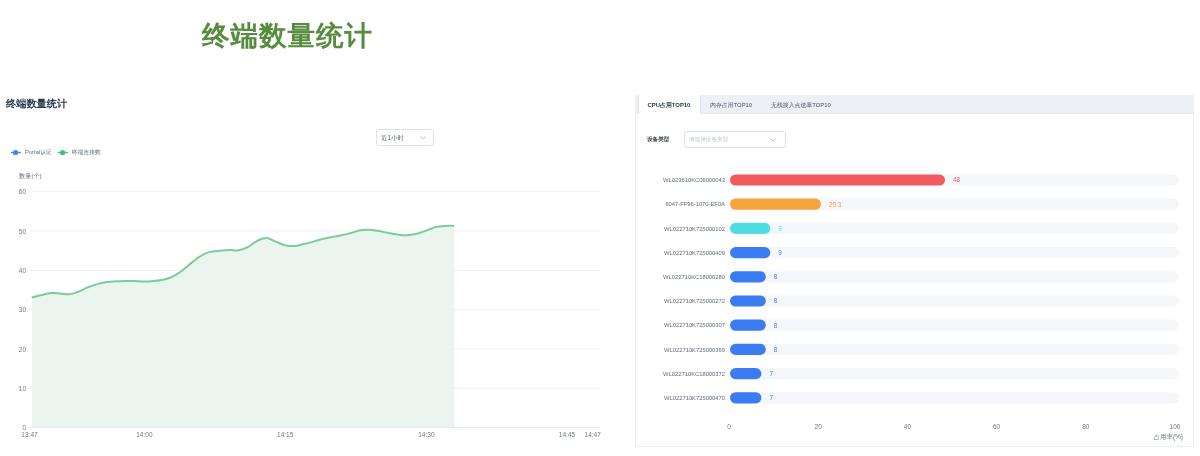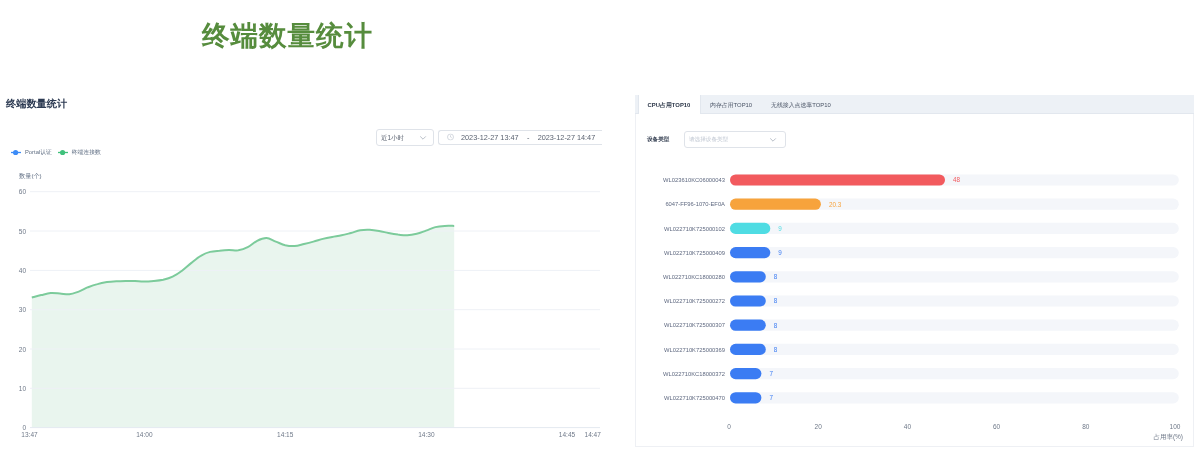--- a/index.html
+++ b/index.html
@@ -21,27 +21,20 @@
 
   <div class="paneltitle" style="left:6px; top:97px;">终端数量统计</div>
 
   <div class="selbox" style="left:376px; top:129px; width:58px; height:17px;">
     <span class="txt">近1小时</span>
     <svg class="chev" style="right:6px;" viewBox="0 0 10 10">
         <path d="M1.5 3 L5 6.5 L8.5 3" fill="none" stroke="#b6bcc6" stroke-width="1.2"></path>
       </svg>
   </div>
 
-  <div class="selbox" style="left:438px; top:129.5px; width:164px; height:15px; border-right:none; border-top-right-radius:0; border-bottom-right-radius:0;">
-    <svg class="abs" style="left:8px; top:50%; transform:translateY(-50%); width:7px; height:7px;" viewBox="0 0 14 14">
-        <circle cx="7" cy="7" r="6" fill="none" stroke="#c3c8d2" stroke-width="1.4"></circle>
-        <path d="M7 3.5 L7 7 L9.5 8.5" fill="none" stroke="#c3c8d2" stroke-width="1.4"></path>
-      </svg>
-    <span style="position:absolute; left:22px; top:50%; transform:translateY(-50%); font-size:7.3px; color:#5a6270; white-space:nowrap;">2023-12-27 13:47<span style="display:inline-block;width:19px;text-align:center;">-</span>2023-12-27 14:47</span>
-  </div>
 
   <div class="legend" style="left:11px; top:148px;">
     <svg width="10" height="9" viewBox="0 0 10 9">
         <line x1="0" y1="4.5" x2="10" y2="4.5" stroke="#3d8cf7" stroke-width="1.3"></line>
         <circle cx="4.6" cy="4.5" r="2.6" fill="#3d8cf7"></circle>
       </svg>
     <span style="margin-left:4px;">Portal认证</span>
     <svg width="10" height="9" viewBox="0 0 10 9" style="margin-left:6px;">
         <line x1="0" y1="4.5" x2="10" y2="4.5" stroke="#40c17c" stroke-width="1.3"></line>
         <circle cx="4.6" cy="4.5" r="2.6" fill="#40c17c"></circle>

